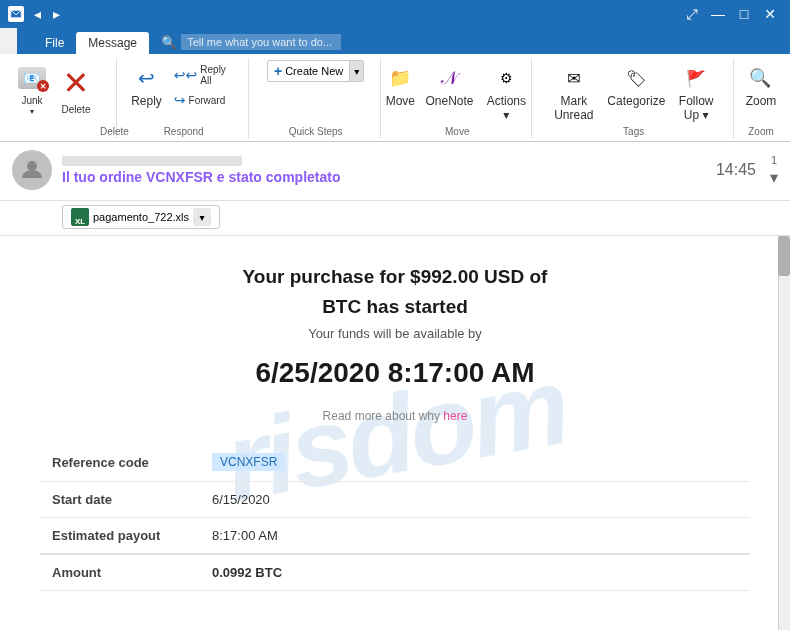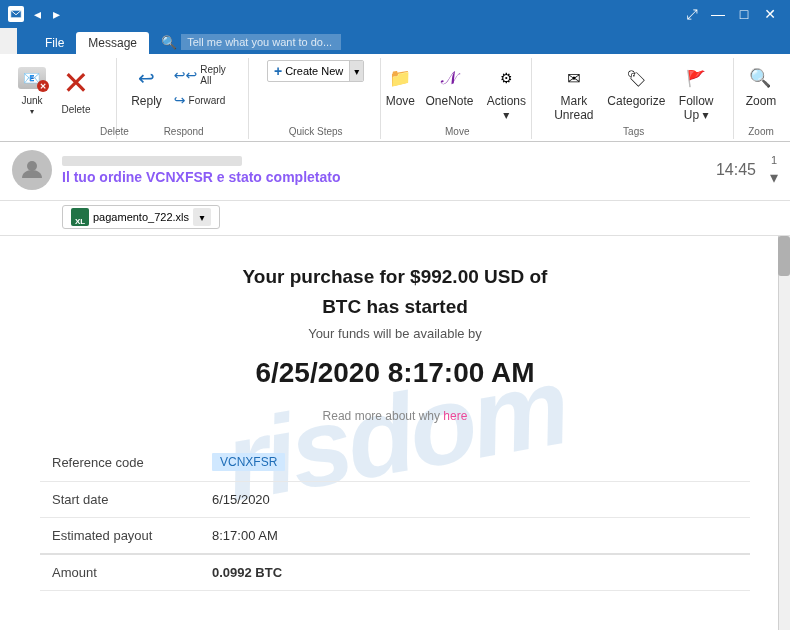--- a/index.html
+++ b/index.html
@@ -261,21 +261,21 @@
       margin-top: 20px;
     }
     .details-table td {
       padding: 10px 12px;
       font-size: 13px;
       border-bottom: 1px solid #e8e8e8;
       color: #333;
     }
     .details-table td:first-child {
       color: #444;
-      font-weight: 400;
+      font-weight: 700;
       width: 160px;
     }
     .ref-badge {
       background: #d0e8ff;
       color: #1e6db7;
       padding: 2px 8px;
       border-radius: 1px;
       font-size: 12px;
       display: inline-block;
     }

